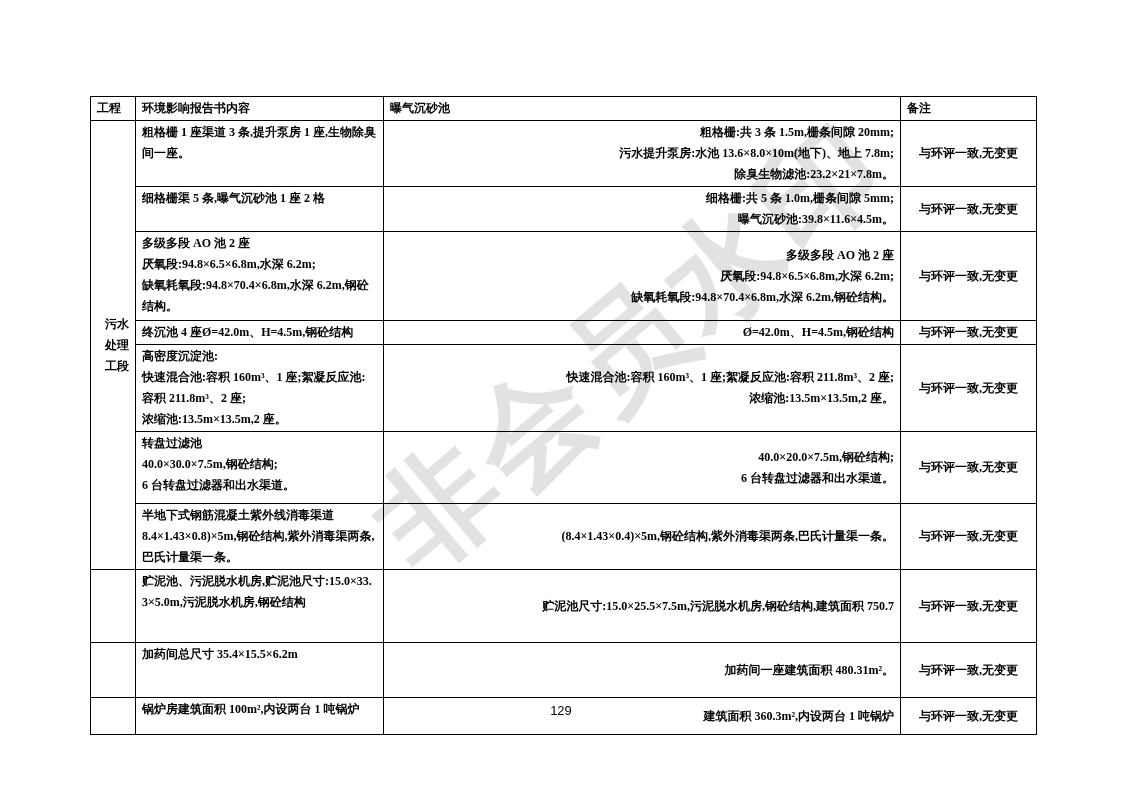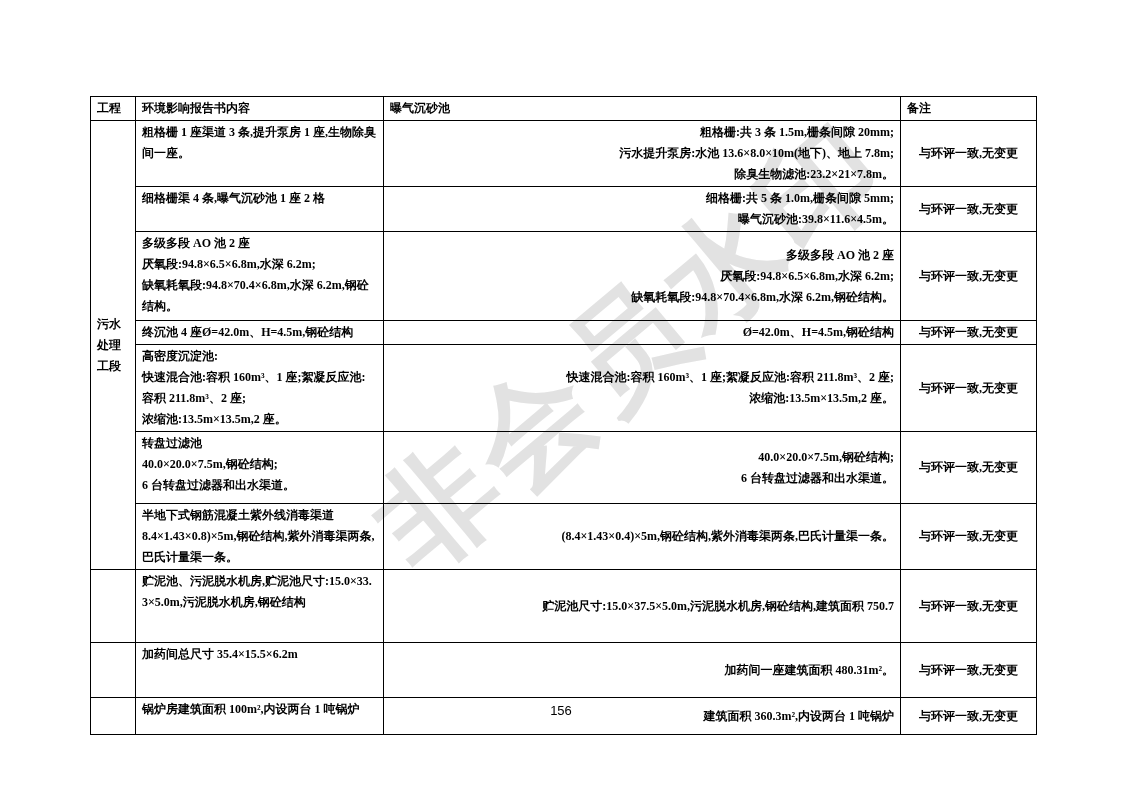--- a/index.html
+++ b/index.html
@@ -21,21 +21,21 @@
   }
   table.doc td,table.doc th{
     border:1px solid #000;
     font-size:12px;line-height:21px;font-weight:bold;
     padding:1px 6px;box-sizing:border-box;
     white-space:pre-wrap;word-break:break-all;overflow:hidden;
     background:transparent;
   }
   th.hdr{text-align:left;height:17px;padding:0 5px;}
   td.project{
-    text-align:left;vertical-align:middle;padding:0 7px;line-height:24px;
+    text-align:right;vertical-align:middle;padding:0 7px;line-height:24px;
   }
   td.eia{vertical-align:top;text-align:left;margin-top:8px;}
   td.actual{vertical-align:middle;text-align:right;}
   td.remark{vertical-align:middle;text-align:center;padding:1px 4px;}
   .pageno{
     position:absolute;left:0;top:703px;width:1122px;text-align:center;
     font-size:13px;z-index:1;
     font-family:"Liberation Sans","DejaVu Sans",sans-serif;
   }
 </style>
@@ -60,21 +60,21 @@
   </tr>
   <tr style="height:57px">
     <td class="project" rowspan="7">污水处理工段</td>
     <td class="eia">粗格栅 1 座渠道 3 条,提升泵房 1 座,生物除臭间一座。</td>
     <td class="actual">粗格栅:共 3 条 1.5m,栅条间隙 20mm;
 污水提升泵房:水池 13.6×8.0×10m(地下)、地上 7.8m;
 除臭生物滤池:23.2×21×7.8m。</td>
     <td class="remark">与环评一致,无变更</td>
   </tr>
   <tr style="height:38px">
-    <td class="eia">细格栅渠 4 条,曝气沉砂池 1 座 2 格</td>
+    <td class="eia">细格栅渠 5 条,曝气沉砂池 1 座 2 格</td>
     <td class="actual">细格栅:共 5 条 1.0m,栅条间隙 5mm;
 曝气沉砂池:39.8×11.6×4.5m。</td>
     <td class="remark">与环评一致,无变更</td>
   </tr>
   <tr style="height:89px">
     <td class="eia">多级多段 AO 池 2 座
 厌氧段:94.8×6.5×6.8m,水深 6.2m;
 缺氧耗氧段:94.8×70.4×6.8m,水深 6.2m,钢砼结构。</td>
     <td class="actual">多级多段 AO 池 2 座
 厌氧段:94.8×6.5×6.8m,水深 6.2m;
@@ -89,46 +89,46 @@
   <tr style="height:73px">
     <td class="eia">高密度沉淀池:
 快速混合池:容积 160m³、1 座;絮凝反应池:容积 211.8m³、2 座;
 浓缩池:13.5m×13.5m,2 座。</td>
     <td class="actual">快速混合池:容积 160m³、1 座;絮凝反应池:容积 211.8m³、2 座;
 浓缩池:13.5m×13.5m,2 座。</td>
     <td class="remark">与环评一致,无变更</td>
   </tr>
   <tr style="height:72px">
     <td class="eia">转盘过滤池
-40.0×20.0×7.5m,钢砼结构;
+40.0×30.0×7.5m,钢砼结构;
 6 台转盘过滤器和出水渠道。</td>
     <td class="actual">40.0×20.0×7.5m,钢砼结构;
 6 台转盘过滤器和出水渠道。</td>
     <td class="remark">与环评一致,无变更</td>
   </tr>
   <tr style="height:57px">
     <td class="eia">半地下式钢筋混凝土紫外线消毒渠道
 8.4×1.43×0.8)×5m,钢砼结构,紫外消毒渠两条,巴氏计量渠一条。</td>
     <td class="actual">(8.4×1.43×0.4)×5m,钢砼结构,紫外消毒渠两条,巴氏计量渠一条。</td>
     <td class="remark">与环评一致,无变更</td>
   </tr>
   <tr style="height:73px">
     <td class="project"></td>
     <td class="eia">贮泥池、污泥脱水机房,贮泥池尺寸:15.0×33.3×5.0m,污泥脱水机房,钢砼结构</td>
-    <td class="actual">贮泥池尺寸:15.0×37.5×5.0m,污泥脱水机房,钢砼结构,建筑面积 750.7</td>
+    <td class="actual">贮泥池尺寸:15.0×25.5×7.5m,污泥脱水机房,钢砼结构,建筑面积 750.7</td>
     <td class="remark">与环评一致,无变更</td>
   </tr>
   <tr style="height:55px">
     <td class="project"></td>
     <td class="eia">加药间总尺寸 35.4×15.5×6.2m</td>
     <td class="actual">加药间一座建筑面积 480.31m²。</td>
     <td class="remark">与环评一致,无变更</td>
   </tr>
   <tr style="height:37px">
     <td class="project"></td>
     <td class="eia">锅炉房建筑面积 100m²,内设两台 1 吨锅炉</td>
     <td class="actual">建筑面积 360.3m²,内设两台 1 吨锅炉</td>
     <td class="remark">与环评一致,无变更</td>
   </tr>
 </tbody>
   </table>
 
-<div class="pageno">156</div>
+<div class="pageno">129</div>
 
 </body></html>

